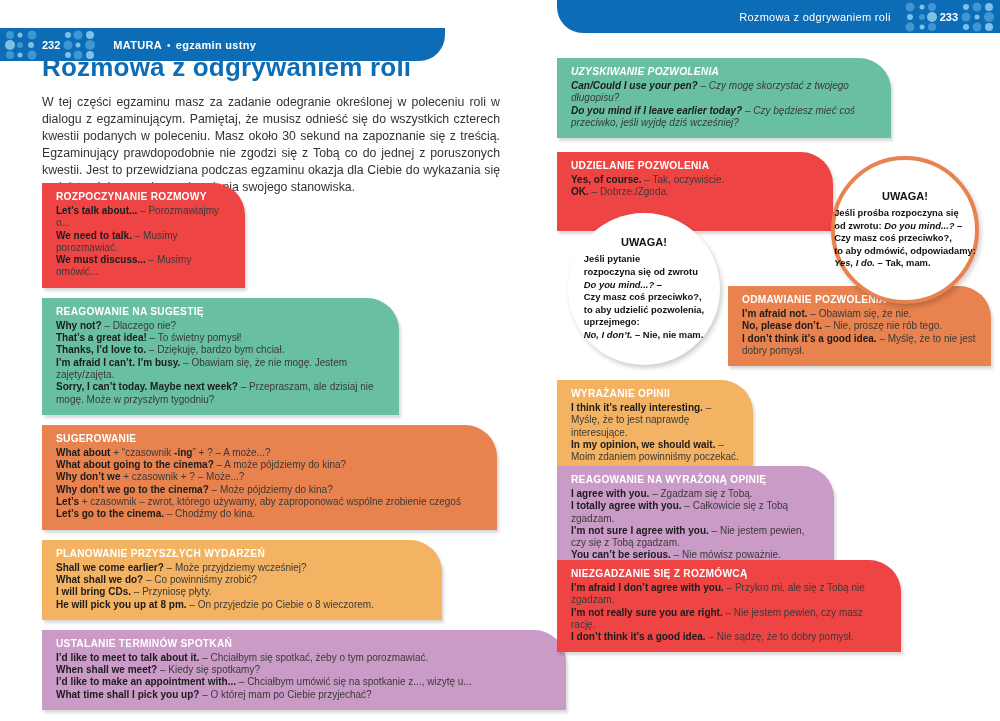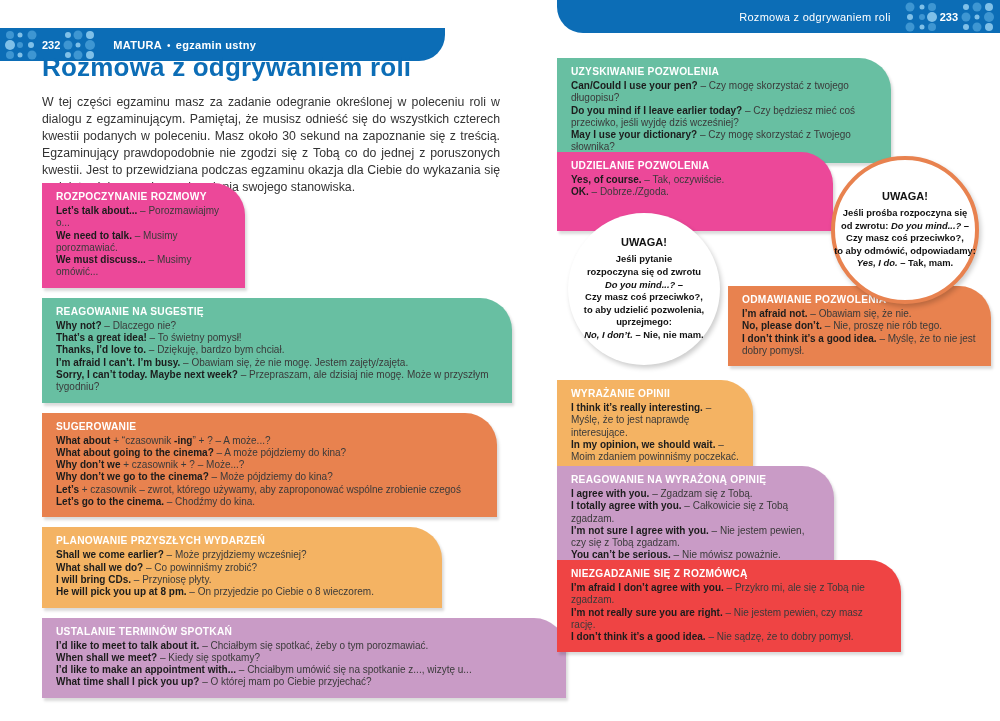--- a/index.html
+++ b/index.html
@@ -34,45 +34,45 @@
   .col-left{position:absolute;left:42px;top:183px;width:458px;}
 
   
   .box{border-radius:0 32px 0 0;padding:8px 14px 9px;color:#3a3a3a;
        box-shadow:2px 3px 3px rgba(0,0,0,.15);}
   .col-left .box{margin-bottom:10px;}
   .box h2{margin:0 0 3px;font-size:10.2px;color:#fff;letter-spacing:.25px;}
   .ph{font-size:10px;line-height:12.3px;}
   .ph .b{font-weight:bold;color:#1c1c1c;}
 
-  .c-per{background:#ec4899;}
+  .c-per{background:#ef4444;}
   .c-grn{background:#68bfa2;}
   .c-org{background:#e8824f;}
   .c-amb{background:#f4b363;}
   .c-mau{background:#c99bc6;}
   .c-cyn{background:#ef4444;}
 
   .w-l1{width:203px;}
-  .w-l2{width:470px;}
+  .w-l2{width:357px;}
   .w-l3{width:455px;}
   .w-l4{width:400px;}
   .w-l5{width:524px;}
 
   
-  #r-box-0{position:absolute;left:557px;top:58px;width:334px;}
+  #r-box-0{position:absolute;left:557px;top:58px;width:334px;font-style:italic;}
   #r-box-1{position:absolute;left:557px;top:152px;width:276px;min-height:79px;}
   #r-box-2{position:absolute;left:728px;top:286px;width:263px;}
   #r-box-3{position:absolute;left:557px;top:380px;width:196px;}
   #r-box-4{position:absolute;left:557px;top:466px;width:277px;}
   #r-box-5{position:absolute;left:557px;top:560px;width:344px;}
 
   
   .note{position:absolute;background:#fff;border-radius:50%;z-index:5;
         display:flex;flex-direction:column;justify-content:center;align-items:center;
-        text-align:center;color:#111;box-shadow:2px 3px 5px rgba(0,0,0,.2);
+        text-align:left;color:#111;box-shadow:2px 3px 5px rgba(0,0,0,.2);
         padding:8px;}
   #note-0{left:568px;top:213px;width:152px;height:152px;}
   #note-1{left:831px;top:156px;width:148px;height:148px;border:4px solid #e8824f;}
   .note h3{margin:0 0 5px;font-size:11px;font-weight:bold;}
   .nl{font-size:9.4px;line-height:12.6px;font-weight:bold;white-space:nowrap;}
   .nl .em{font-style:italic;}
 </style>
 </head>
 <body>
 
@@ -181,21 +181,20 @@
         <div class="ph"><span class="b">What time shall I pick you up?</span><span> – O której mam po Ciebie przyjechać?</span></div>
       </div>
   </div>
 </div>
 
 <div class="box c-grn" id="r-box-0">
   <h2>UZYSKIWANIE POZWOLENIA</h2>
   <div class="phrases">
       <div class="ph"><span class="b">Can/Could I use your pen?</span><span> – Czy mogę skorzystać z twojego długopisu?</span></div>
       <div class="ph"><span class="b">Do you mind if I leave earlier today?</span><span> – Czy będziesz mieć coś przeciwko, jeśli wyjdę dziś wcześniej?</span></div>
-      <div class="ph"><span class="b">May I use your dictionary?</span><span> – Czy mogę skorzystać z Twojego słownika?</span></div>
     </div>
 </div>
 <div class="box c-per" id="r-box-1">
   <h2>UDZIELANIE POZWOLENIA</h2>
   <div class="phrases">
       <div class="ph"><span class="b">Yes, of course.</span><span> – Tak, oczywiście.</span></div>
       <div class="ph"><span class="b">OK.</span><span> – Dobrze./Zgoda.</span></div>
     </div>
 </div>
 <div class="box c-org" id="r-box-2">

